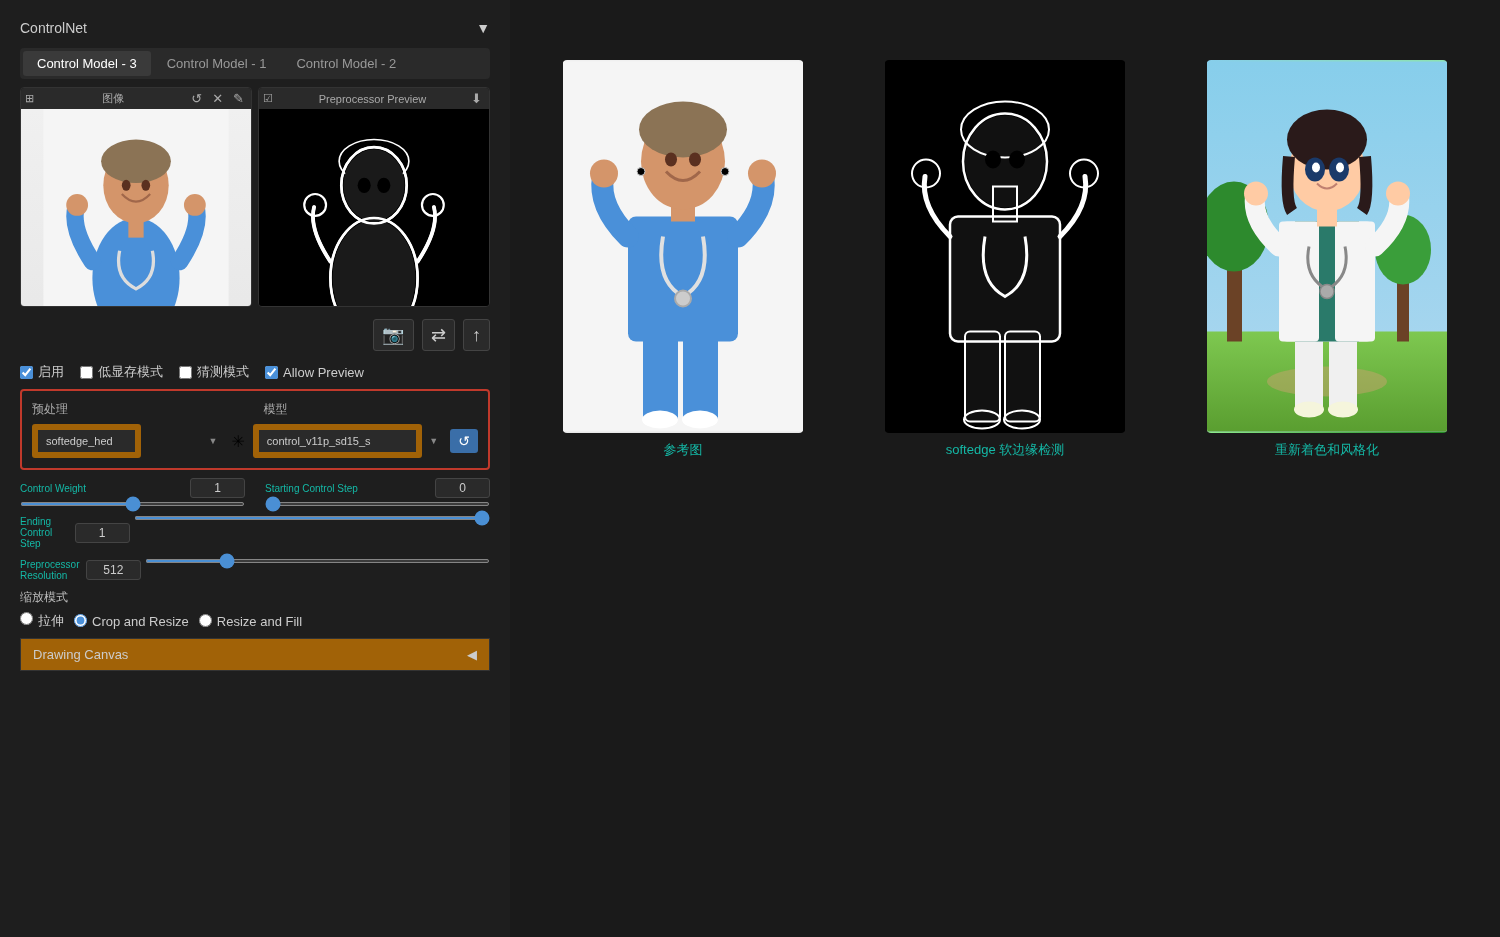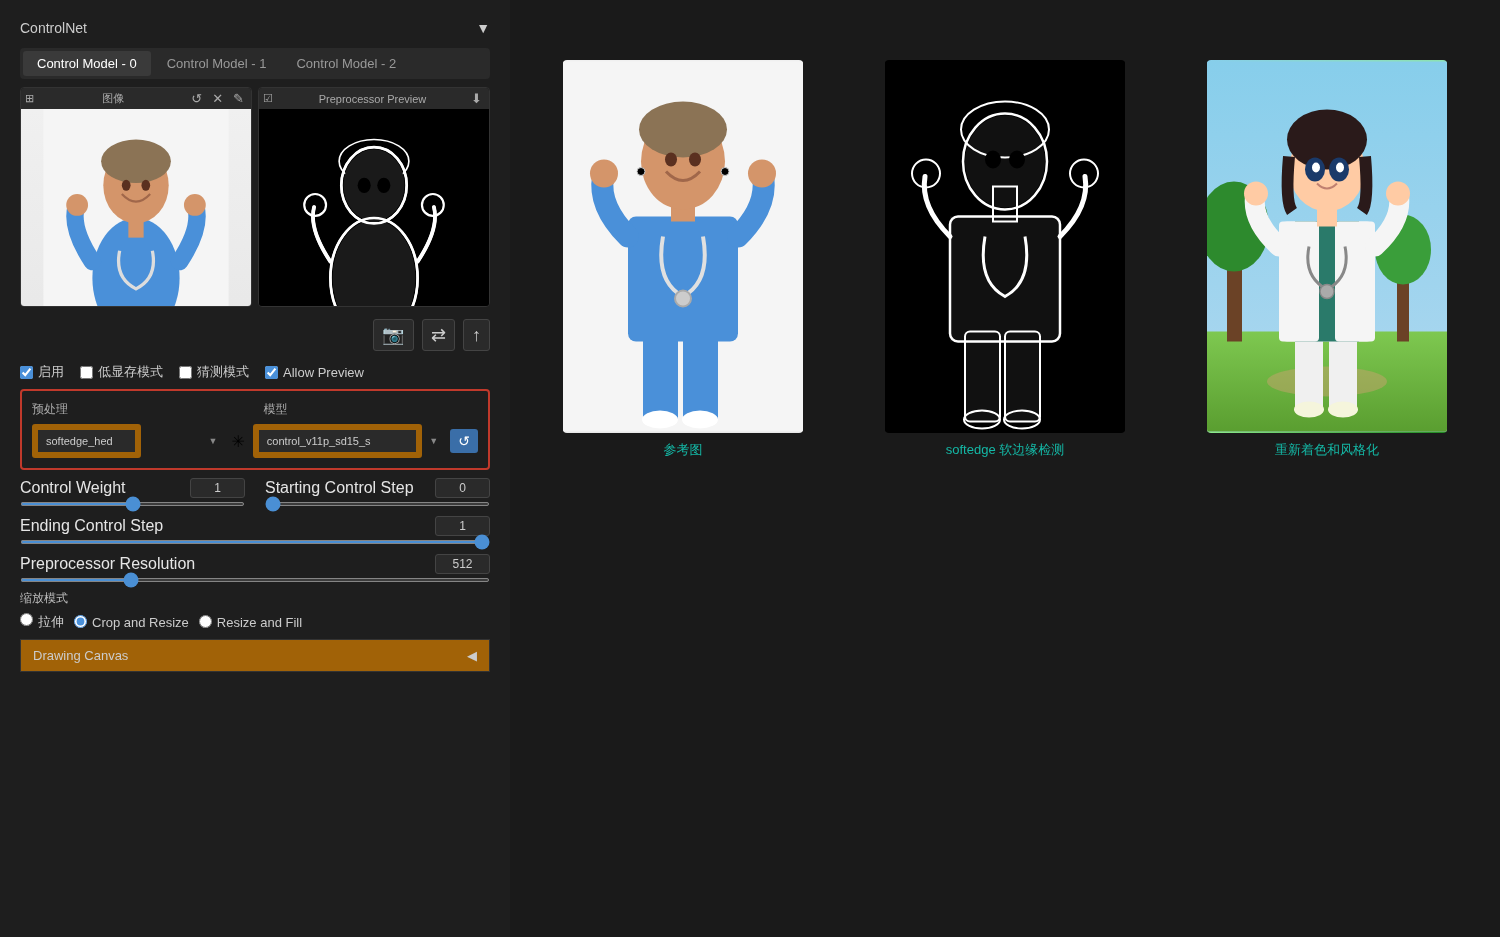--- a/index.html
+++ b/index.html
@@ -219,33 +219,33 @@
 
     
     .slider-section {
       display: flex;
       flex-direction: column;
       gap: 10px;
     }
 
     .slider-row {
       display: flex;
-      flex-direction: column;
+      flex-direction: row;
       gap: 4px;
     }
 
     .slider-header {
       display: flex;
       justify-content: space-between;
       align-items: center;
     }
 
     .slider-label {
-      font-size: 16px;
-      color: #e5e5e5;
+      font-size: 10px;
+      color: #14b8a6;
     }
 
     .slider-value {
       background: #2a2a2a;
       border: 1px solid #444;
       color: #ccc;
       padding: 2px 8px;
       border-radius: 3px;
       font-size: 12px;
       min-width: 55px;
@@ -387,21 +387,21 @@
 <body>
 
 <div class="left-panel">
 
   <div class="panel-header">
     <span>ControlNet</span>
     <span style="cursor:pointer;">▼</span>
   </div>
 
   <div class="tabs">
-    <div class="tab active">Control Model - 0</div>
+    <div class="tab active">Control Model - 3</div>
     <div class="tab">Control Model - 1</div>
     <div class="tab">Control Model - 2</div>
   </div>
 
   <div class="image-row">
 
     <div class="image-box">
       <div class="image-box-header">
         <span style="font-size:11px;">⊞</span>
         <span style="margin-left:4px;">图像</span>

